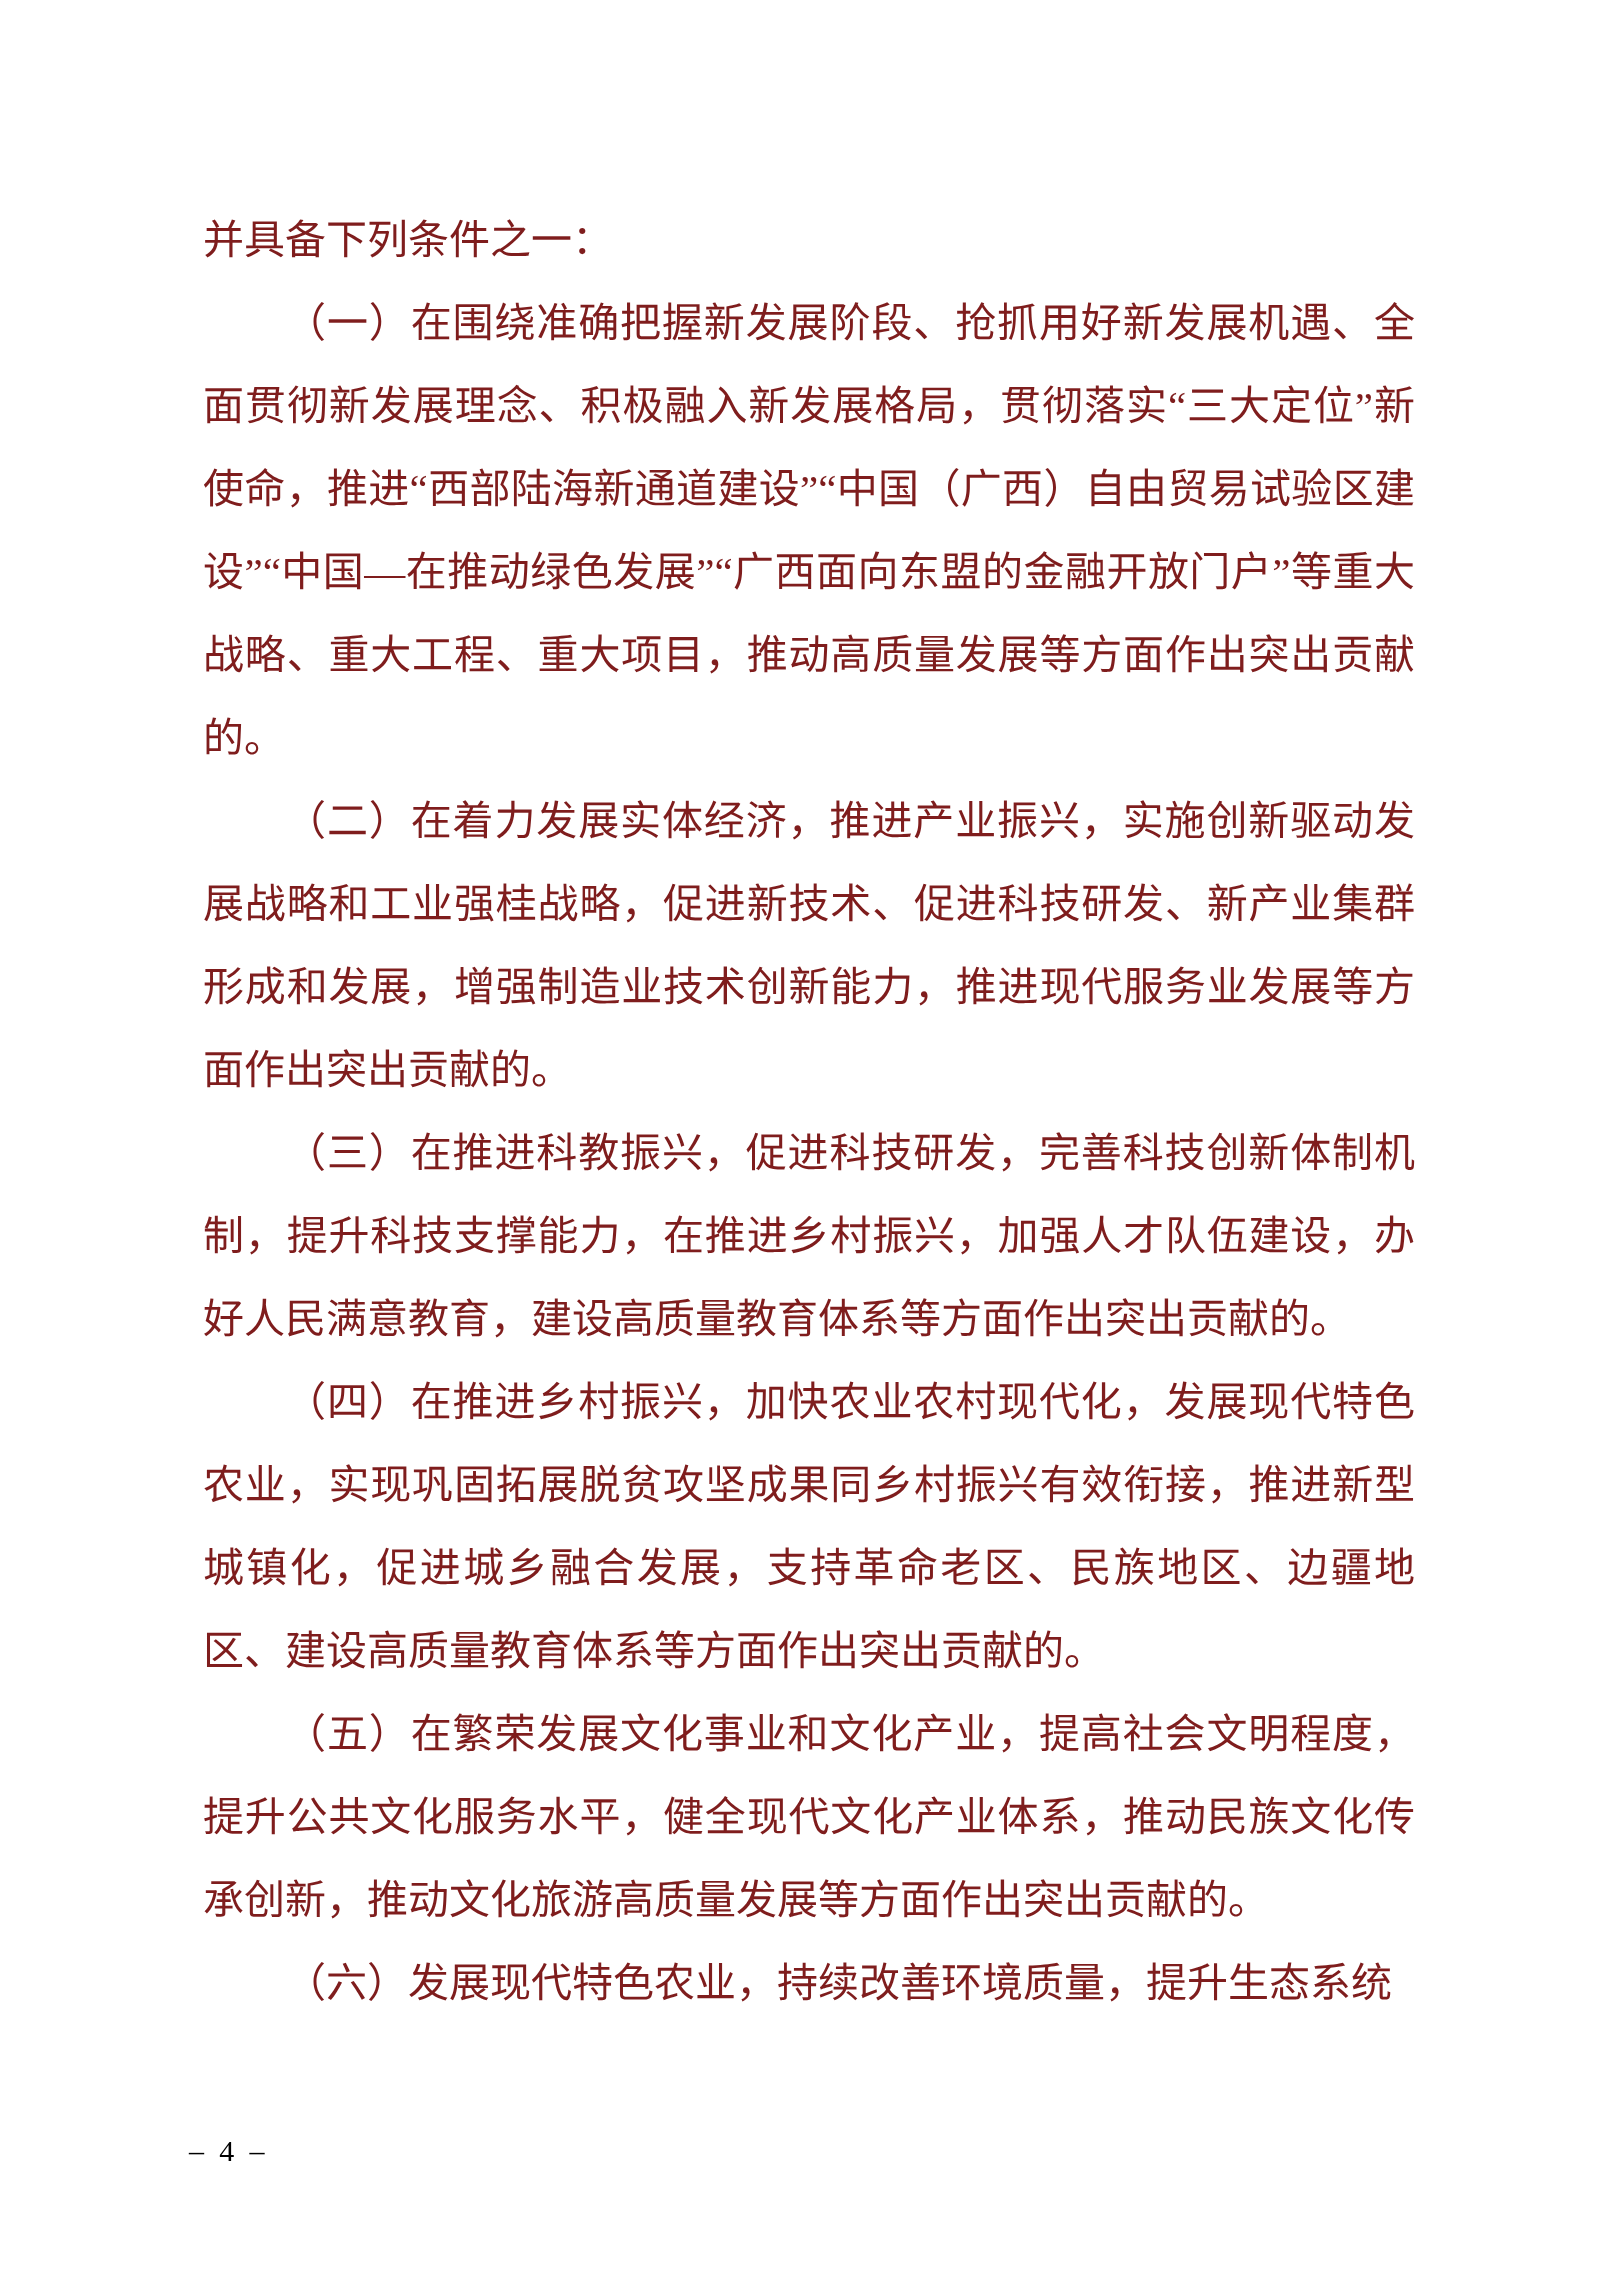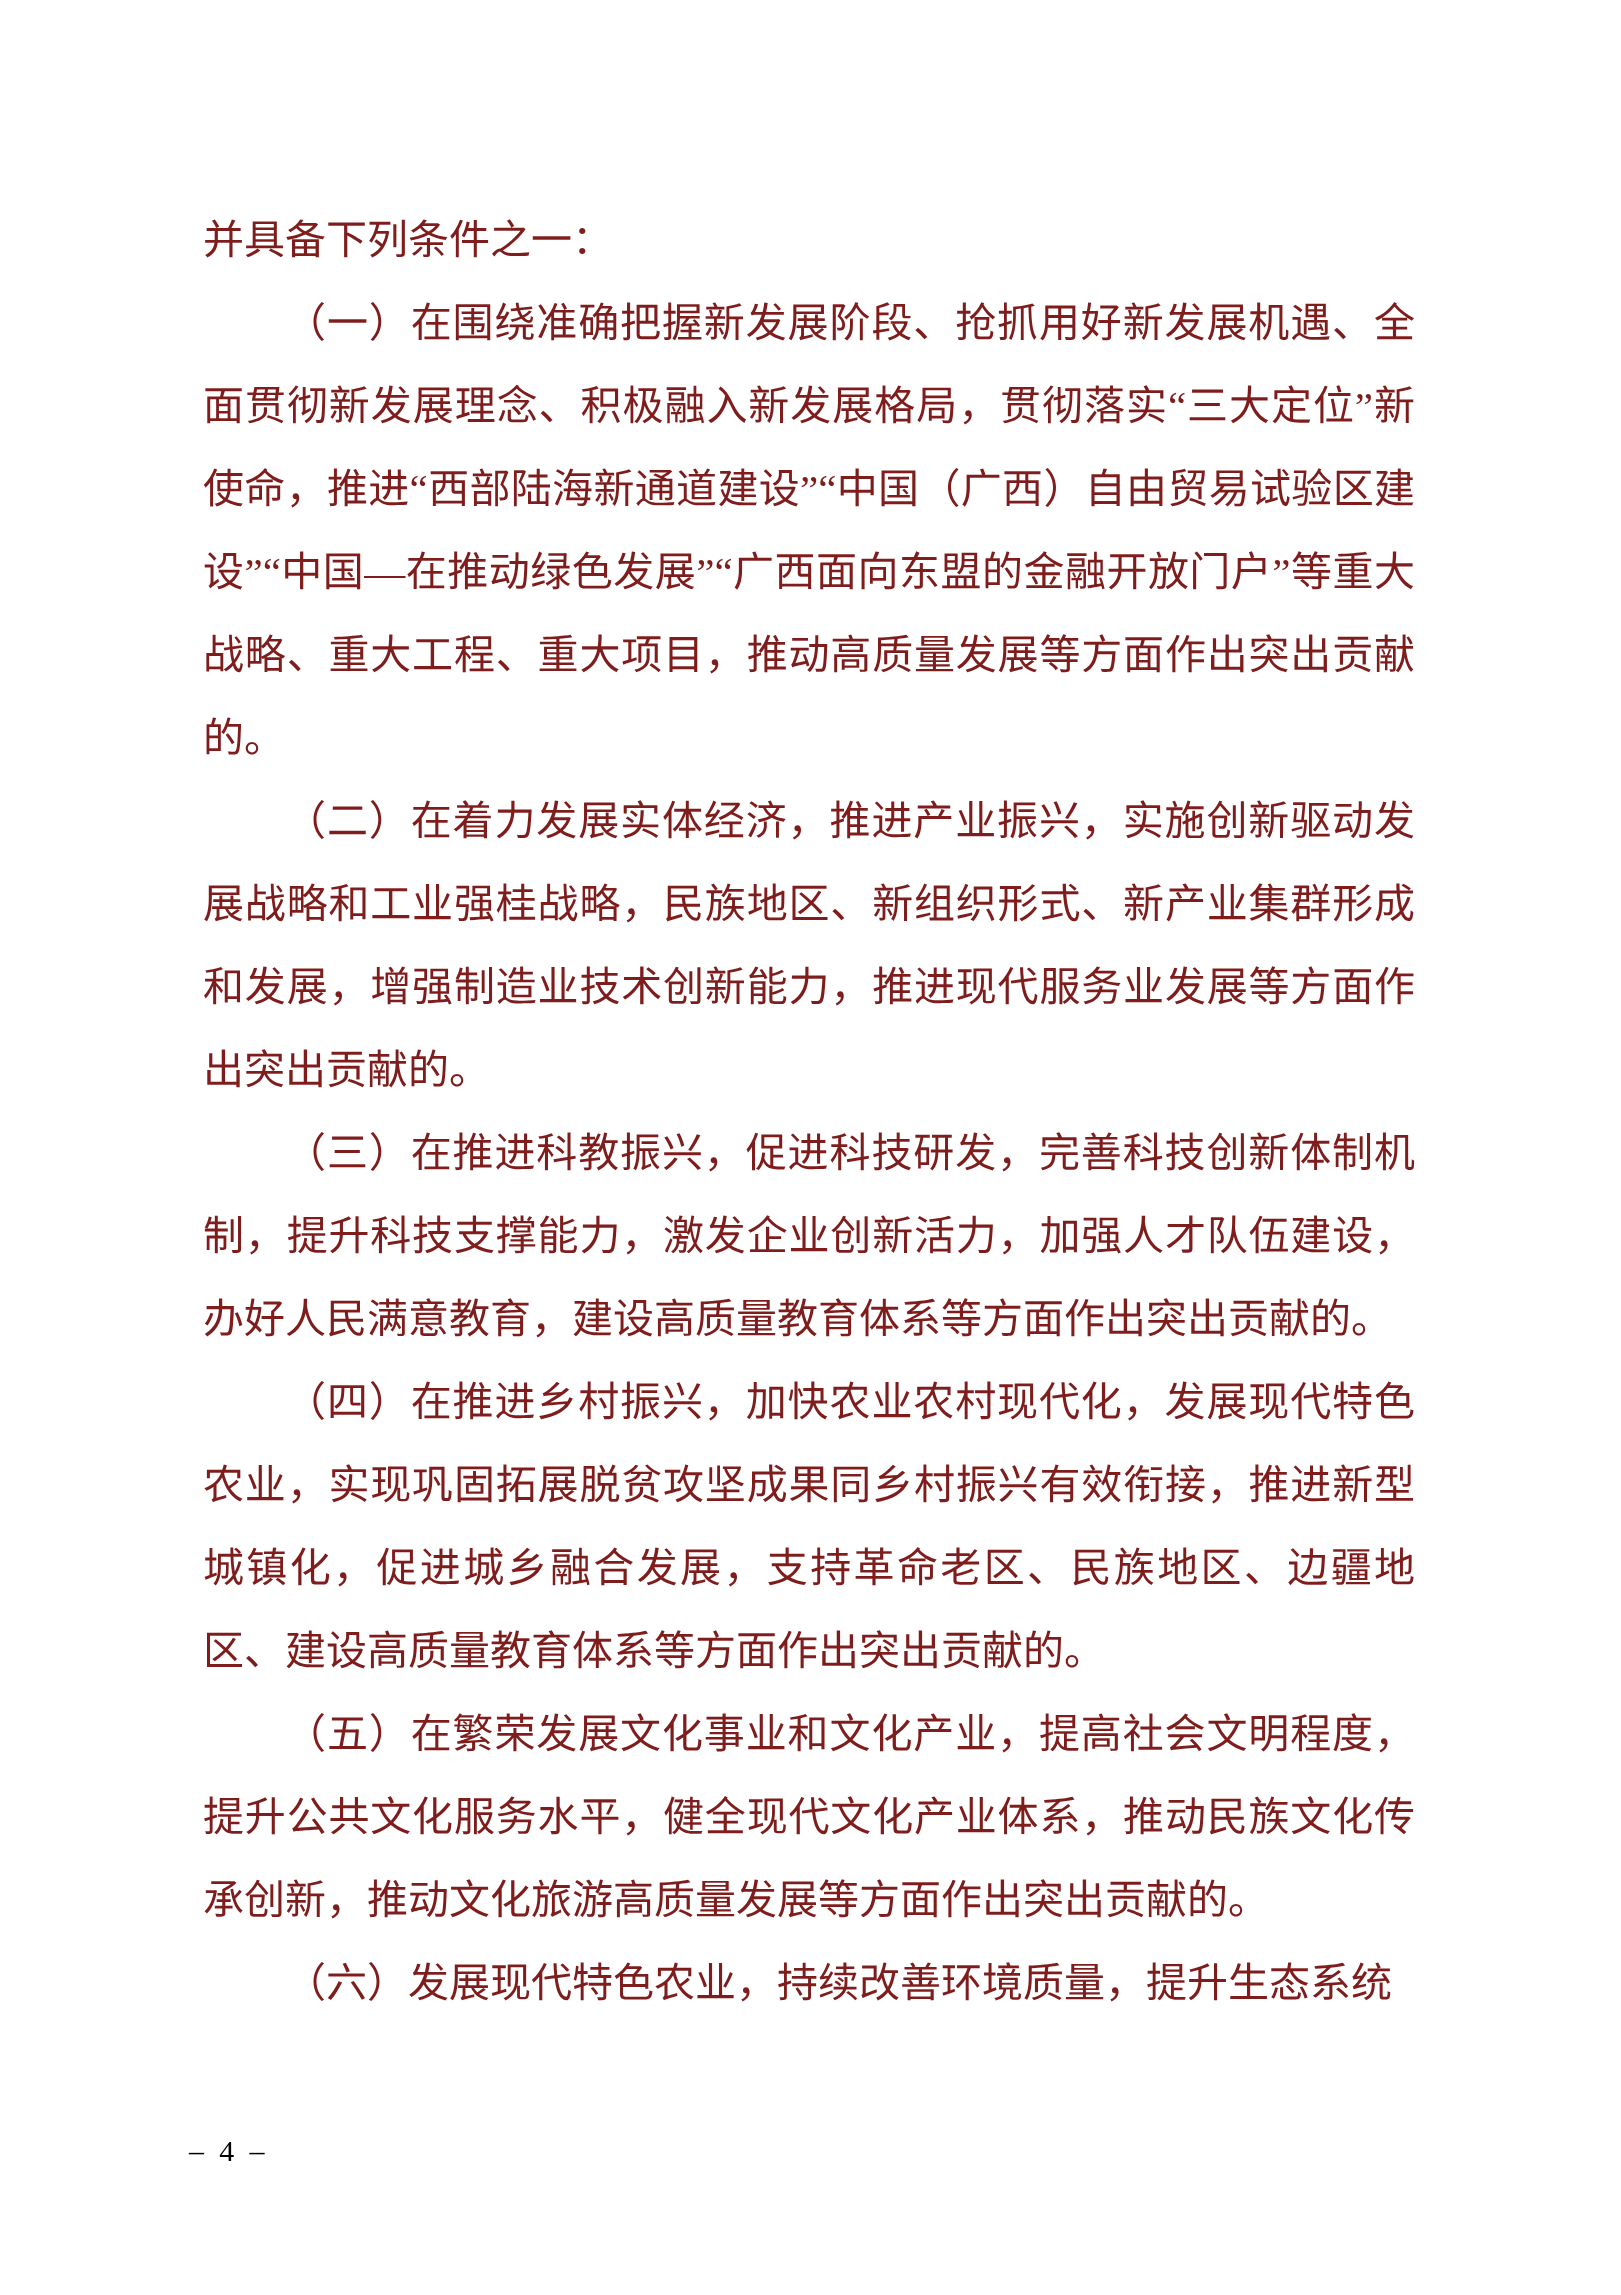--- a/index.html
+++ b/index.html
@@ -48,22 +48,22 @@
   }
 </style>
 </head>
 <body>
 
 <div class="page">
 
   <div class="doc-text">
     <p>并具备下列条件之一：</p>
     <p class="indent">（一）在围绕准确把握新发展阶段、抢抓用好新发展机遇、全面贯彻新发展理念、积极融入新发展格局，贯彻落实“三大定位”新使命，推进“西部陆海新通道建设”“中国（广西）自由贸易试验区建设”“中国—在推动绿色发展”“广西面向东盟的金融开放门户”等重大战略、重大工程、重大项目，推动高质量发展等方面作出突出贡献的。</p>
-    <p class="indent">（二）在着力发展实体经济，推进产业振兴，实施创新驱动发展战略和工业强桂战略，民族地区、新组织形式、新产业集群形成和发展，增强制造业技术创新能力，推进现代服务业发展等方面作出突出贡献的。</p>
-    <p class="indent">（三）在推进科教振兴，促进科技研发，完善科技创新体制机制，提升科技支撑能力，激发企业创新活力，加强人才队伍建设，办好人民满意教育，建设高质量教育体系等方面作出突出贡献的。</p>
+    <p class="indent">（二）在着力发展实体经济，推进产业振兴，实施创新驱动发展战略和工业强桂战略，促进新技术、促进科技研发、新产业集群形成和发展，增强制造业技术创新能力，推进现代服务业发展等方面作出突出贡献的。</p>
+    <p class="indent">（三）在推进科教振兴，促进科技研发，完善科技创新体制机制，提升科技支撑能力，在推进乡村振兴，加强人才队伍建设，办好人民满意教育，建设高质量教育体系等方面作出突出贡献的。</p>
     <p class="indent">（四）在推进乡村振兴，加快农业农村现代化，发展现代特色农业，实现巩固拓展脱贫攻坚成果同乡村振兴有效衔接，推进新型城镇化，促进城乡融合发展，支持革命老区、民族地区、边疆地区、建设高质量教育体系等方面作出突出贡献的。</p>
     <p class="indent">（五）在繁荣发展文化事业和文化产业，提高社会文明程度，提升公共文化服务水平，健全现代文化产业体系，推动民族文化传承创新，推动文化旅游高质量发展等方面作出突出贡献的。</p>
     <p class="indent">（六）发展现代特色农业，持续改善环境质量，提升生态系统</p>
   </div>
 
   <div class="page-number">– 4 –</div>
 
 </div>
 
 

